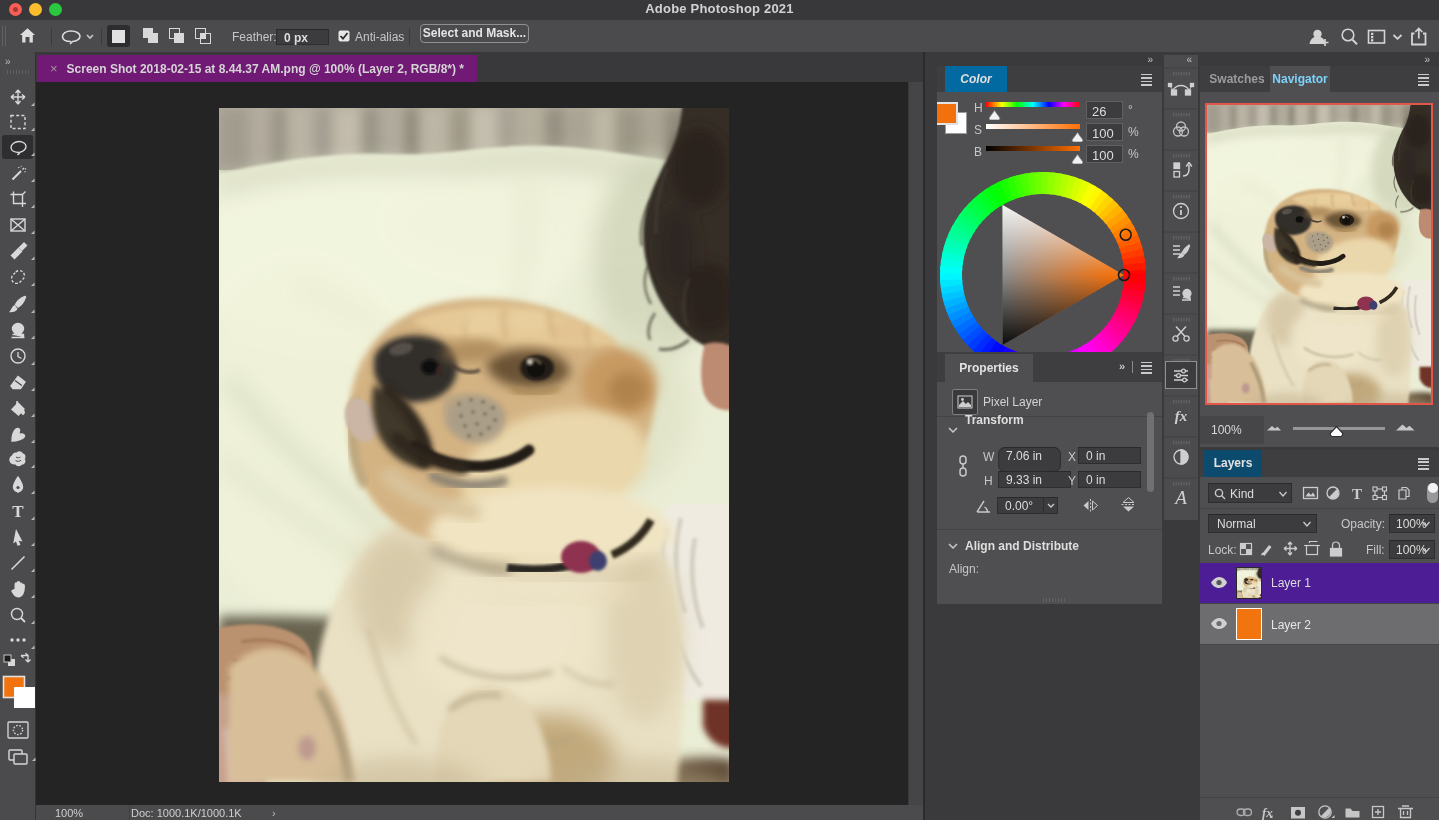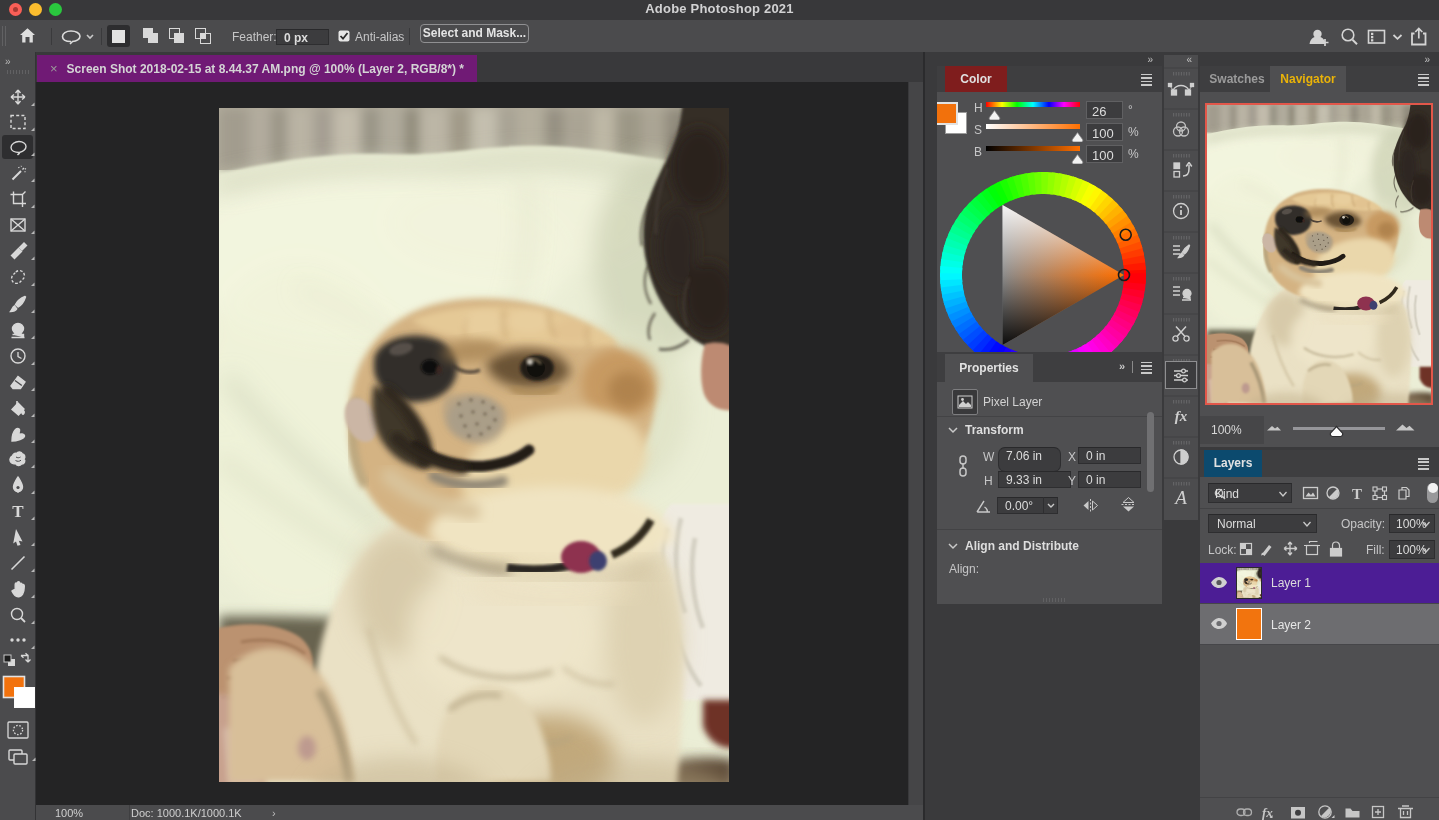--- a/index.html
+++ b/index.html
@@ -240,21 +240,21 @@
     </svg>
 </div>
 
 <div class="abs" style="left:923px;top:52px;width:516px;height:768px;background:#3a3a3c;"></div>
 <div class="abs" style="left:923px;top:52px;width:2px;height:768px;background:#2b2b2d;"></div>
 
 <div class="abs" style="left:937px;top:55px;width:225px;height:11px;background:#3a3a3c;color:#c2c2c2;">
   <span style="position:absolute;right:8px;top:-1px;font-size:10px;letter-spacing:1px;">»</span>
 </div>
 <div class="abs phead" style="left:937px;top:66px;width:225px;height:26px;">
-  <div style="position:absolute;left:8px;top:0;width:62px;height:26px;background:#7f1d1d;color:#e0e0e0;font-weight:700;font-size:12px;text-align:center;line-height:26px;">Color</div>
+  <div style="position:absolute;left:8px;top:0;width:62px;height:26px;background:#0369a1;color:#e0e0e0;font-weight:700;font-size:12px;text-align:center;line-height:26px;font-style:italic;">Color</div>
   <div style="position:absolute;right:10px;top:8px;width:11px;height:13px;background:repeating-linear-gradient(#c9c9c9 0 1.5px, rgba(0,0,0,0) 1.5px 3.4px);"></div>
 </div>
 <div class="abs panel" style="left:937px;top:92px;width:225px;height:260px;overflow:hidden;" id="colorpanel">
 
   <div style="position:absolute;left:8px;top:20px;width:20px;height:20px;background:#fff;border:1px solid #9a9a9a;"></div>
   <div style="position:absolute;left:-2px;top:10px;width:19px;height:19px;background:#f2710c;border:2px solid #e2e2e2;"></div>
 
   <div class="lbl" style="position:absolute;left:37px;top:9px;">H</div>
   <div style="position:absolute;left:49px;top:10px;width:94px;height:5px;background:linear-gradient(90deg,#f00 0%,#ff0 17%,#0f0 33%,#0ff 50%,#00f 67%,#f0f 83%,#f00 100%);"></div>
   <svg class="htri" style="position:absolute;left:51px;top:18px;" width="13" height="10" viewBox="0 0 13 10">
@@ -399,21 +399,21 @@
         <rect x="5" y="6" width="14" height="12" fill="none" stroke="#cfcfcf"></rect>
         <path d="M6 15 l4-4 3 3 2-2 3 3 v2 h-12z" fill="#cfcfcf"></path>
         <circle cx="9.5" cy="9.5" r="1.4" fill="#cfcfcf"></circle>
       </svg>
   </div>
   <div style="position:absolute;left:46px;top:13px;color:#d2d2d2;font-size:12px;">Pixel Layer</div>
   <div style="position:absolute;left:0;top:34px;width:225px;height:1px;background:#434345;"></div>
   <svg style="position:absolute;left:11px;top:44px;" width="10" height="8" viewBox="0 0 10 8">
       <path d="M1 2 l4 4 4-4" stroke="#c9c9c9" stroke-width="1.5" fill="none"></path>
     </svg>
-  <div style="position:absolute;left:28px;top:41px;color:#dedede;font-size:12px;font-weight:700;">Transform</div>
+  <div style="position:absolute;left:28px;top:31px;color:#dedede;font-size:12px;font-weight:700;">Transform</div>
   <svg style="position:absolute;left:20px;top:73px;" width="12" height="22" viewBox="0 0 12 22">
     <g fill="none" stroke="#c6c6c6" stroke-width="1.5">
         <rect x="3" y="1" width="6" height="8" rx="3"></rect>
         <rect x="3" y="13" width="6" height="8" rx="3"></rect>
         <path d="M6 8 v6"></path>
       </g>
   </svg>
   <div class="lbl" style="position:absolute;left:46px;top:68px;">W</div>
   <div class="field" style="position:absolute;left:61px;top:65px;width:63px;height:25px;padding:1px 0 0 7px;border-radius:7px;">7.06 in</div>
   <div class="lbl" style="position:absolute;left:131px;top:68px;">X</div>
@@ -615,21 +615,21 @@
       </g>
 <text x="17" y="438" text-anchor="middle" font-size="19" font-style="italic" fill="#cfcfcf" font-family="Liberation Serif">A</text>
     </svg>
 </div>
 
 <div class="abs" style="left:1200px;top:55px;width:239px;height:11px;background:#3a3a3c;color:#c2c2c2;">
   <span style="position:absolute;right:8px;top:-1px;font-size:10px;letter-spacing:1px;">»</span>
 </div>
 <div class="abs phead" style="left:1200px;top:66px;width:239px;height:26px;">
   <div style="position:absolute;left:4px;top:0px;width:66px;height:26px;color:#9b9b9b;font-weight:700;font-size:12px;text-align:center;line-height:26px;">Swatches</div>
-  <div style="position:absolute;left:70px;top:0;width:76px;height:26px;background:#4f4f51;color:#eab308;font-weight:700;font-size:12px;text-align:center;line-height:26px;">Navigator</div>
+  <div style="position:absolute;left:70px;top:0;width:60px;height:26px;background:#4f4f51;color:#7dd3fc;font-weight:700;font-size:12px;text-align:center;line-height:26px;">Navigator</div>
   <div style="position:absolute;right:10px;top:8px;width:11px;height:13px;background:repeating-linear-gradient(#c9c9c9 0 1.5px, rgba(0,0,0,0) 1.5px 3.4px);"></div>
 </div>
 <div class="abs panel" style="left:1200px;top:92px;width:239px;height:355px;">
   <svg style="position:absolute;left:7px;top:13px;" width="224" height="298" viewBox="0 0 510 674" preserveAspectRatio="none">
       <use href="#dogpic"></use>
     </svg>
   <div style="position:absolute;left:5px;top:11px;width:228px;height:302px;border:2px solid #e2574a;box-sizing:border-box;"></div>
   <div style="position:absolute;left:0px;top:324px;width:64px;height:28px;background:#464648;color:#d8d8d8;font-size:12px;padding:7px 0 0 11px;box-sizing:border-box;">100%</div>
   <svg style="position:absolute;left:64px;top:324px;" width="175" height="28" viewBox="0 0 175 28">
     <path d="M3 14.5 l5-4.5 3 2.5 2.5-1.8 3.5 3.8 z" fill="#c6c6c6"></path>
@@ -643,21 +643,21 @@
   <div style="position:absolute;left:4px;top:0px;width:58px;height:27px;background:#0c4a6e;color:#e2e2e2;font-weight:700;font-size:12px;text-align:center;line-height:27px;">Layers</div>
   <div style="position:absolute;right:10px;top:8px;width:11px;height:13px;background:repeating-linear-gradient(#c9c9c9 0 1.5px, rgba(0,0,0,0) 1.5px 3.4px);"></div>
 </div>
 <div class="abs panel" style="left:1200px;top:477px;width:239px;height:343px;" id="layerspanel">
 
   <div class="field" style="position:absolute;left:8px;top:6px;width:84px;height:20px;">
     <svg style="position:absolute;left:4px;top:3px" width="14" height="14" viewBox="0 0 14 14">
         <circle cx="6" cy="6" r="3.6" fill="none" stroke="#c9c9c9" stroke-width="1.4"></circle>
         <path d="M8.8 8.8 L12 12" stroke="#c9c9c9" stroke-width="1.4"></path>
       </svg>
-    <span style="position:absolute;left:6px;top:3px;">Kind</span>
+    <span style="position:absolute;left:21px;top:3px;">Kind</span>
     <svg style="position:absolute;right:3px;top:7px" width="10" height="7" viewBox="0 0 10 7">
         <path d="M1.5 1 l3.5 4 3.5-4" stroke="#c9c9c9" stroke-width="1.3" fill="none"></path>
       </svg>
   </div>
   <svg style="position:absolute;left:102px;top:7px" width="120" height="18" viewBox="0 0 120 18">
     <g fill="none" stroke="#cccccc" stroke-width="1.3">
       <rect x="1.5" y="3.5" width="14" height="11"></rect>
         <path d="M3.5 12.5 l3-4 2.5 2.5 2-2.5 2.5 4 z" fill="#ccc" stroke="none"></path>
       <circle cx="31" cy="9" r="6"></circle>
         <path d="M26.8 13.3 A6 6 0 0 0 35.2 4.8 Z" fill="#ccc" stroke="none"></path>

